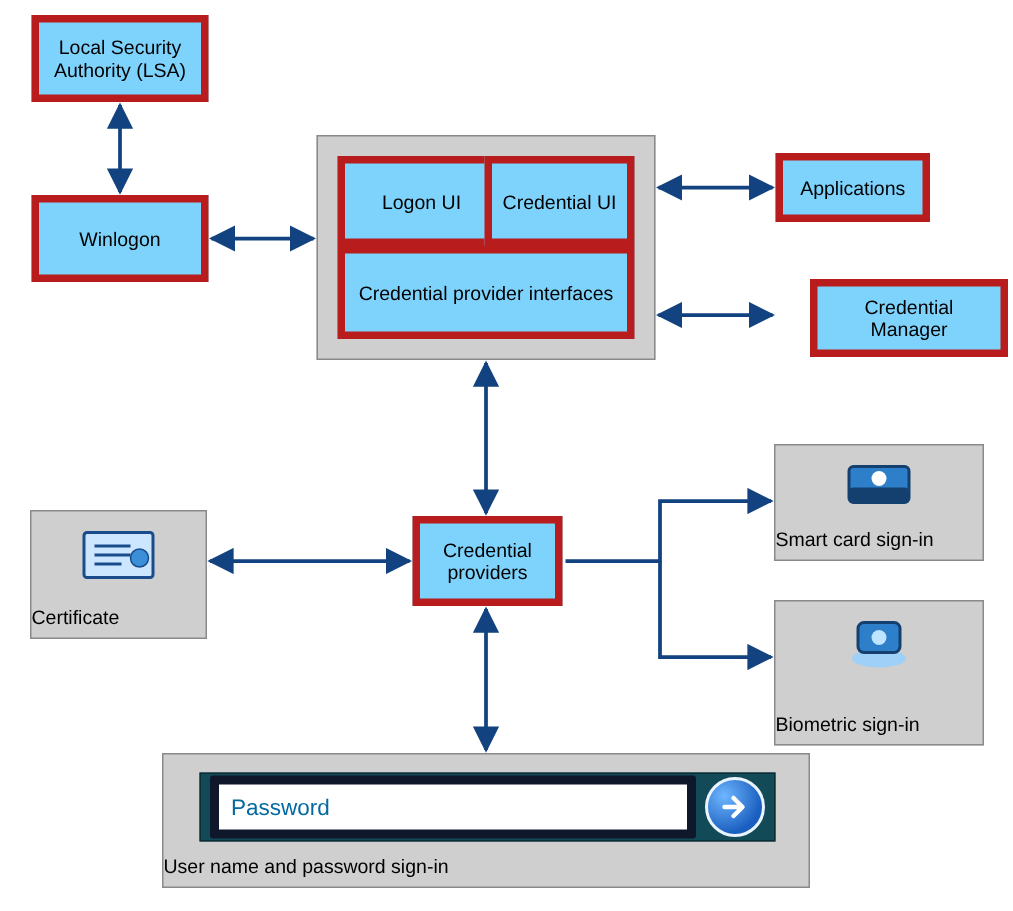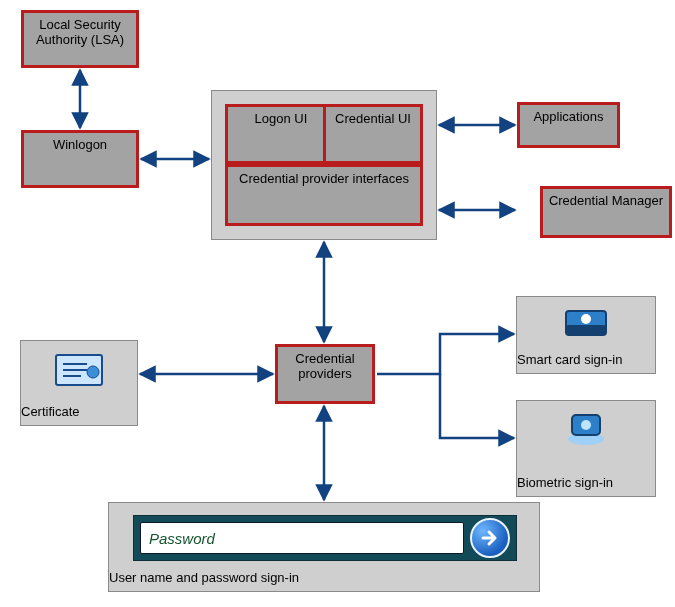--- a/index.html
+++ b/index.html
@@ -1,22 +1,22 @@
 <!DOCTYPE html>
 <html><head>
 <meta charset="utf-8">
 <style>
   html,body{margin:0;padding:0;font-family:Verdana,Geneva,sans-serif;font-size:13px;color:#000;background:#fff}
   .stage{position:relative;width:675px;height:607px}
-  .box{position:absolute;background:#a3a3a3;border:3px solid #b91c1c;display:flex;justify-content:center;text-align:center;padding:4px;box-sizing:border-box}
+  .box{position:absolute;background:#7dd3fc;border:5px solid #b91c1c;display:flex;align-items:center;justify-content:center;text-align:center;padding:4px;box-sizing:border-box}
   .panel{position:absolute;background:#cfcfcf;border:1px solid #8a8a8a;box-sizing:border-box}
   .label{position:absolute;text-align:left}
   svg.conn{position:absolute;overflow:visible}
   .pwd-wrap{position:absolute;background:#134a57;border:1px solid #0b2d35;display:flex;align-items:center;padding:6px;box-sizing:border-box;gap:6px}
-  .pwd-input{flex:1;height:30px;background:#fff;border:1px solid #0f172a;border-radius:2px;display:flex;align-items:center;padding:0 8px;color:#14532d;font-size:15px;font-style:italic}
+  .pwd-input{flex:1;height:30px;background:#fff;border:6px solid #0f172a;border-radius:2px;display:flex;align-items:center;padding:0 8px;color:#0369a1;font-size:15px;}
   .go-btn{width:36px;height:36px;border-radius:50%;background:radial-gradient(circle at 30% 30%,#6fb6ff,#1a5fbf 70%);border:2px solid #eaf4ff;display:flex;align-items:center;justify-content:center}
   .icon{display:flex;align-items:center;justify-content:center}
 </style>
 </head>
 <body>
 
 <div class="stage">
 
   <div class="box" style="left:21px;top:10px;width:118px;height:58px">
     <span>Local Security Authority (LSA)</span>

